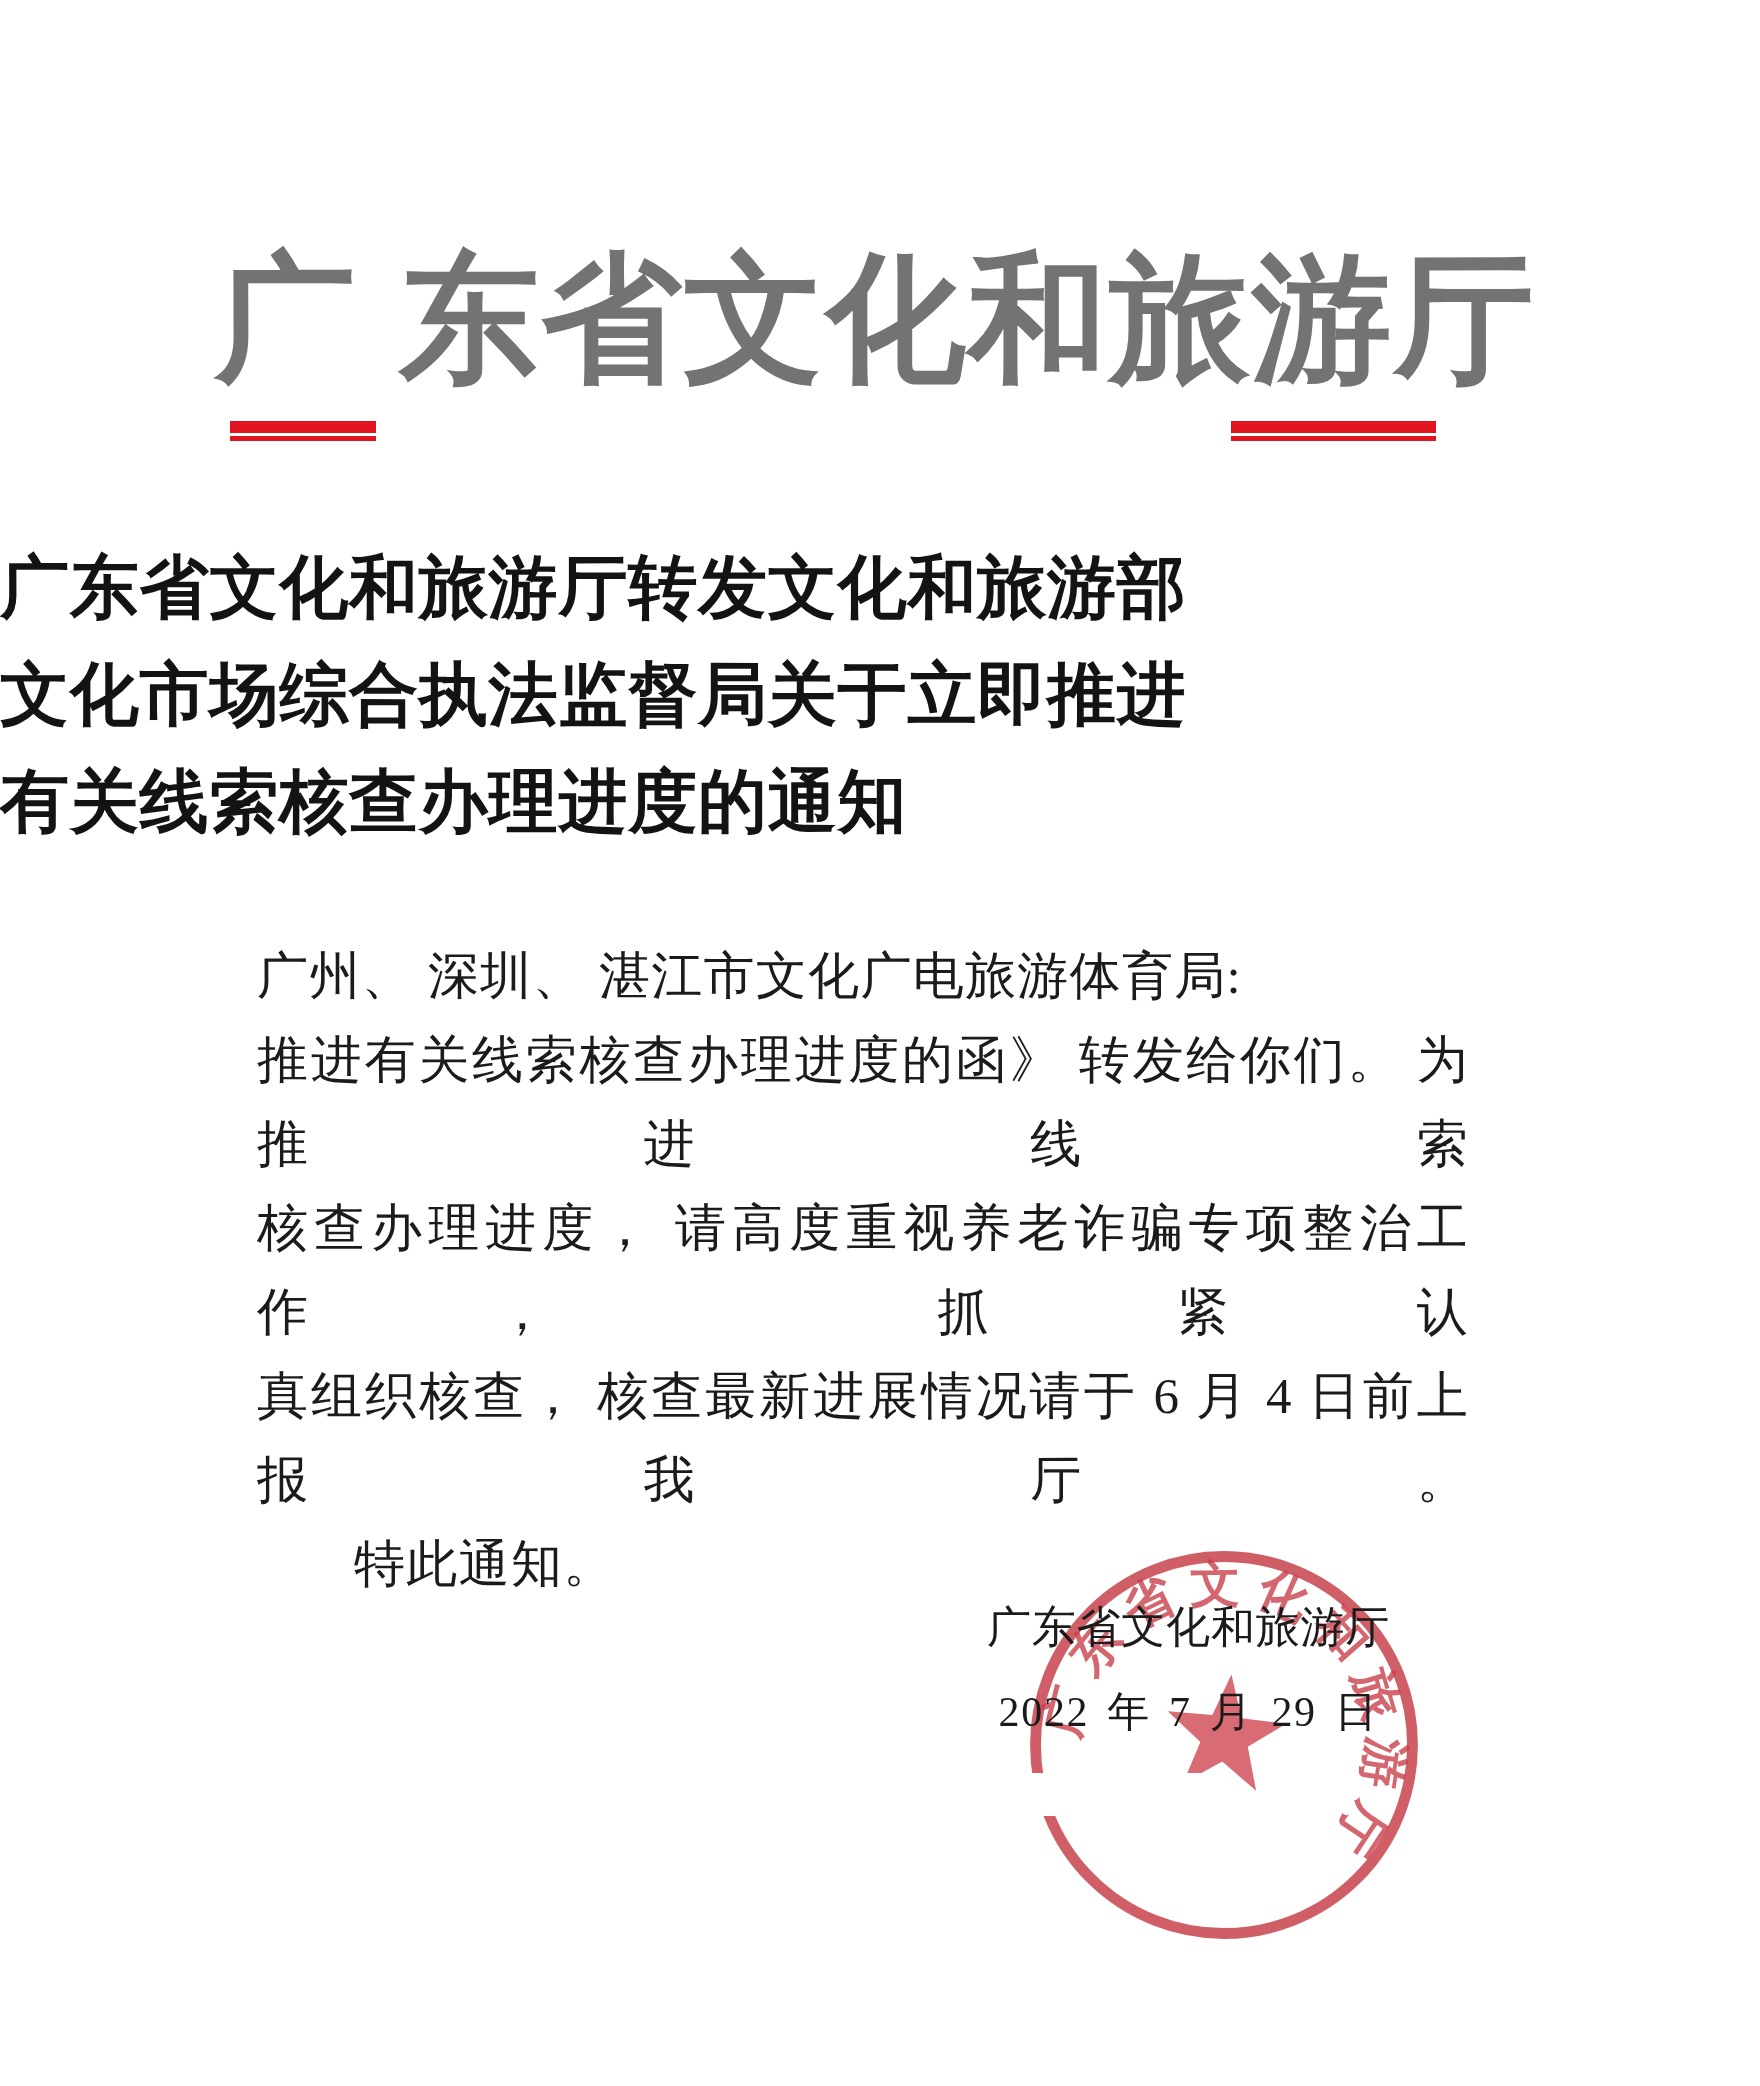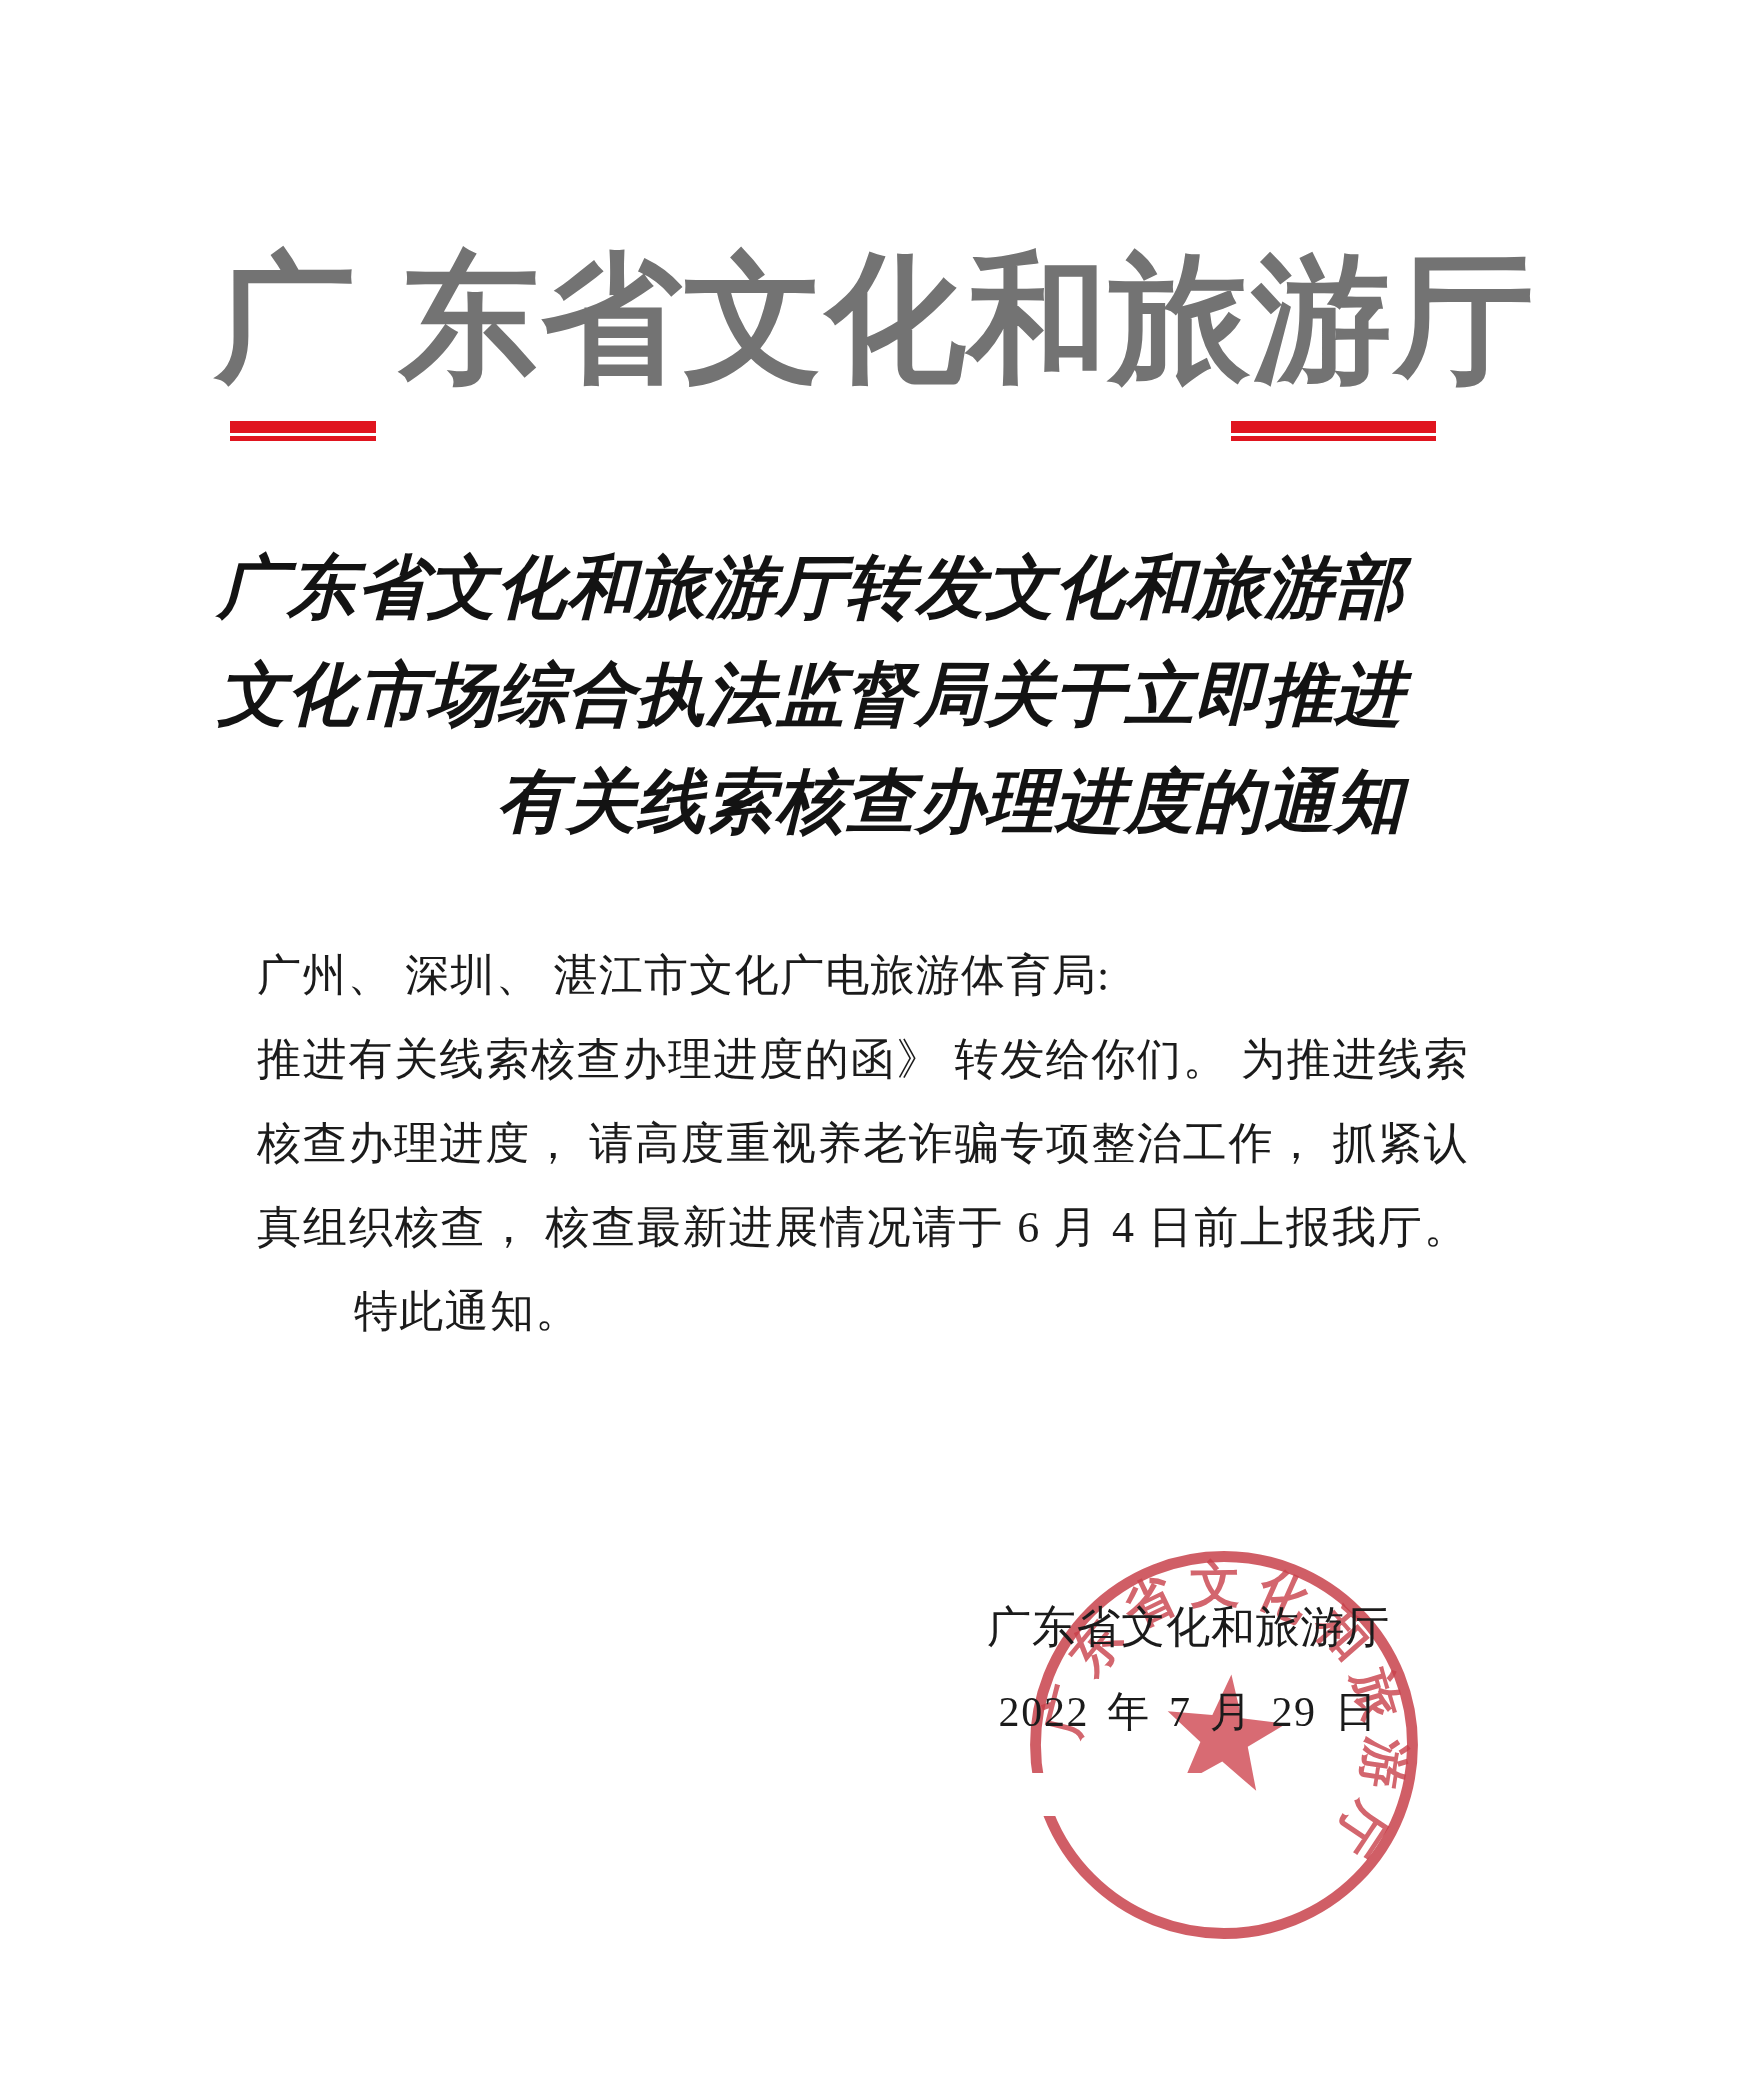--- a/index.html
+++ b/index.html
@@ -25,29 +25,29 @@
       #e0151f 0px,#e0151f 12px,
       #ffffff 12px,#ffffff 15.4px,
       #e0151f 15.4px,#e0151f 20px);
   }
   #rule-left{left:230px;width:146px;}
   #rule-right{left:1231px;width:205px;}
 
   
   #doc-title{
     left:0;width:1404px;top:535px;
-    text-align:right;
+    text-align:left;
     font-size:69px;line-height:107px;font-weight:bold;
-    color:#131313;letter-spacing:0.8px;font-style:italic;
+    color:#131313;letter-spacing:0.8px;
   }
 
   
   #body-text{
     left:257px;top:934px;width:1212px;
-    font-size:44px;line-height:84px;
+    font-size:51px;line-height:84px;
     color:#1b1b1b;letter-spacing:1.3px;
   }
   .body-line{white-space:nowrap;}
   .body-line.justify{
     white-space:normal;
     text-align:justify;text-align-last:justify;
   }
   .ind1{text-indent:70px;}
   .ind2{text-indent:97px;}
 

